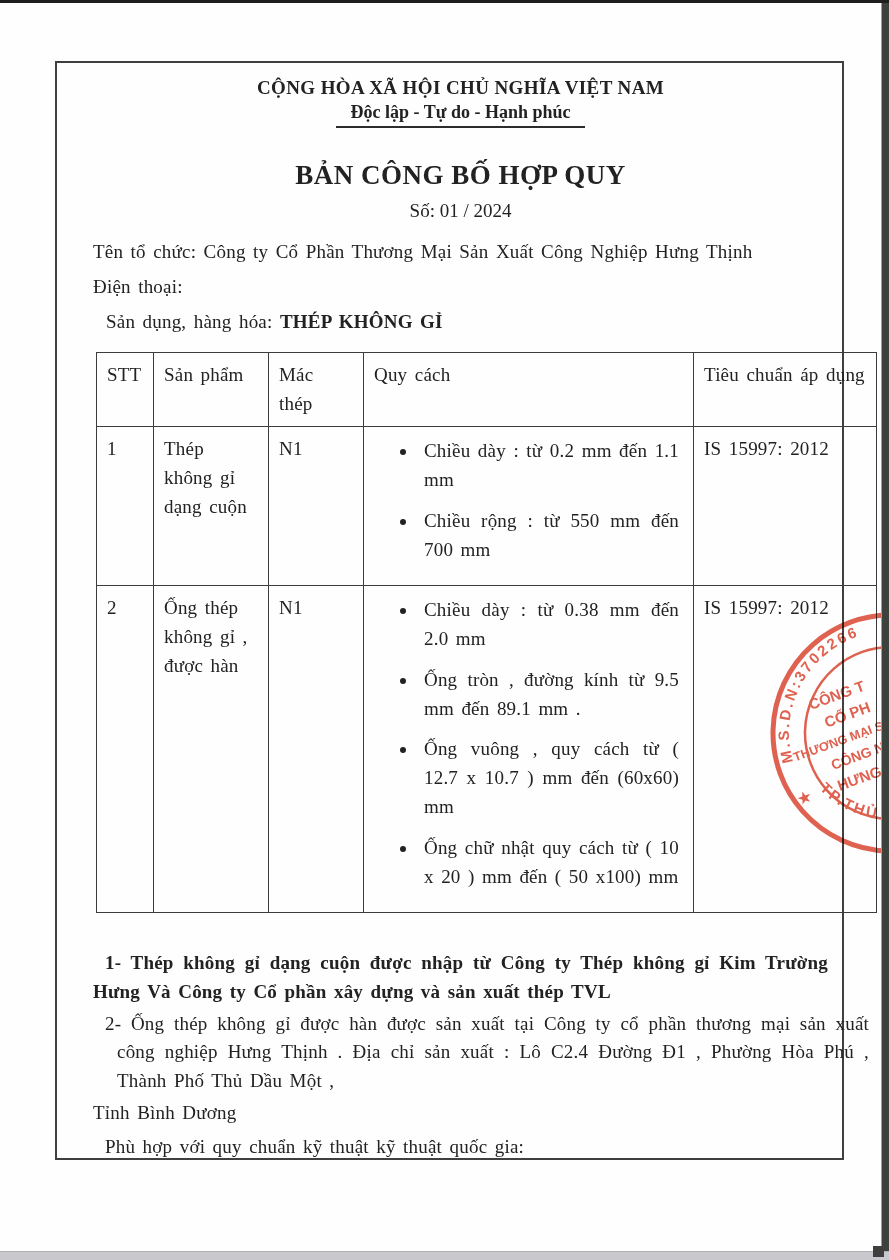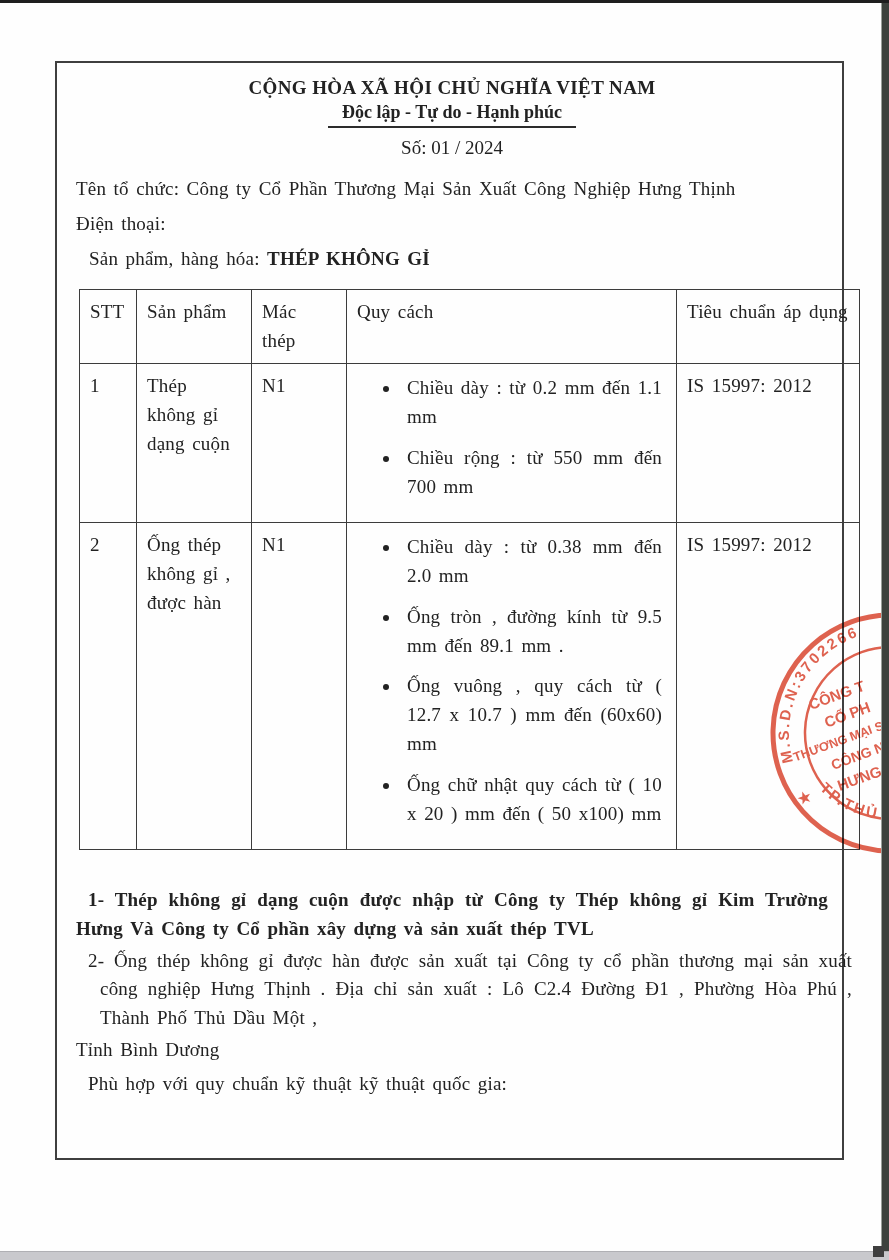--- a/index.html
+++ b/index.html
@@ -12,21 +12,21 @@
   
   .top-edge{position:absolute;left:0;top:0;width:889px;height:3px;background:#1e1e1e;z-index:50;}
   .right-strip{position:absolute;right:0;top:3px;width:7px;height:1257px;background:#3d423d;border-left:1px solid #9aa09a;z-index:40;}
   .bottom-bar{position:absolute;left:0;top:1251px;width:889px;height:9px;background:#c9c9cd;border-top:1px solid #b0b0b4;z-index:45;}
   .bottom-sq{position:absolute;left:873px;top:1246px;width:11px;height:11px;background:#3f3f3f;z-index:46;}
 
   
   .page-frame{
     position:absolute;left:55px;top:61px;width:789px;height:1099px;
     border:2px solid #3f3f3f;box-sizing:border-box;
-    padding:12px 14px 0 19px;
+    padding:12px 14px 0 36px;
   }
 
   .center{text-align:center;}
   .national-title{font-size:19px;font-weight:bold;letter-spacing:.4px;margin-top:2px;}
   .motto-wrap{margin:3px auto 0 auto;display:table;}
   .motto{font-size:18px;font-weight:bold;padding:0 14px 3px 14px;border-bottom:2px solid #2c2c2c;}
   .doc-title{font-size:27px;font-weight:bold;margin-top:32px;letter-spacing:.5px;}
   .doc-number{font-size:19px;margin-top:9px;}
 
   .body-text{font-size:19px;line-height:1.52;letter-spacing:.2px;word-spacing:2.5px;}
@@ -73,26 +73,27 @@
 <div class="bottom-bar"></div>
 <div class="bottom-sq"></div>
 
 <div class="page-frame">
 
   <div class="center national-title">CỘNG HÒA XÃ HỘI CHỦ NGHĨA VIỆT NAM</div>
   <div class="motto-wrap">
     <div class="motto">Độc lập - Tự do - Hạnh phúc</div>
   </div>
 
+  <div class="center doc-title">BẢN CÔNG BỐ HỢP QUY</div>
   <div class="center doc-number">Số: 01 / 2024</div>
 
   <div class="body-text">
     <p class="para mt16">Tên tổ chức: Công ty Cổ Phần Thương Mại Sản Xuất Công Nghiệp Hưng Thịnh</p>
     <p class="para mt6">Điện thoại:</p>
-    <p class="para mt6 indent13"><span>Sản phẩm, hàng hóa: </span><span class="bold">THÉP KHÔNG GỈ</span></p>
+    <p class="para mt6 indent13"><span>Sản dụng, hàng hóa: </span><span class="bold">THÉP KHÔNG GỈ</span></p>
 
     <table class="spec">
       <colgroup>
         <col class="c-stt">
           <col class="c-sp">
           <col class="c-mt">
           <col class="c-qc">
           <col class="c-tc">
       </colgroup>
       <tbody>

